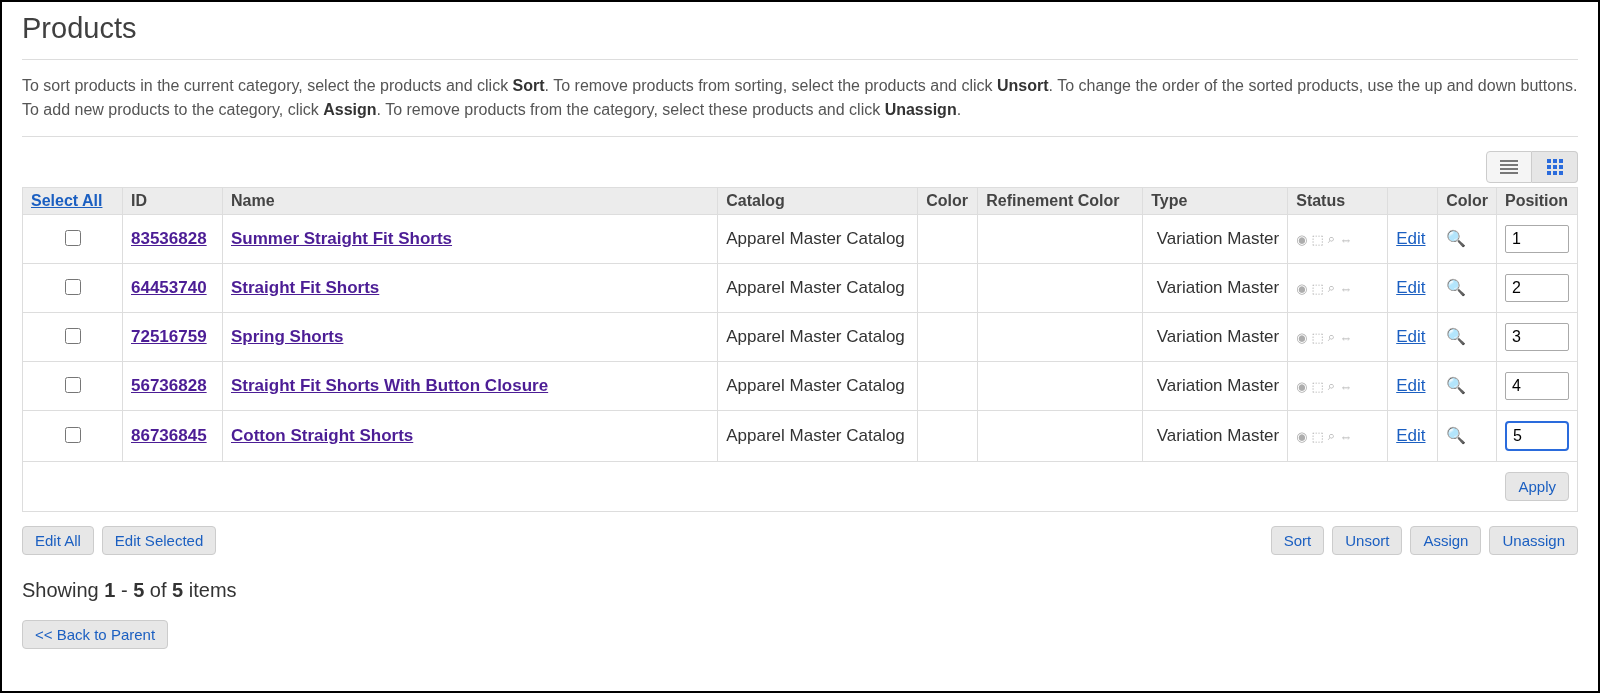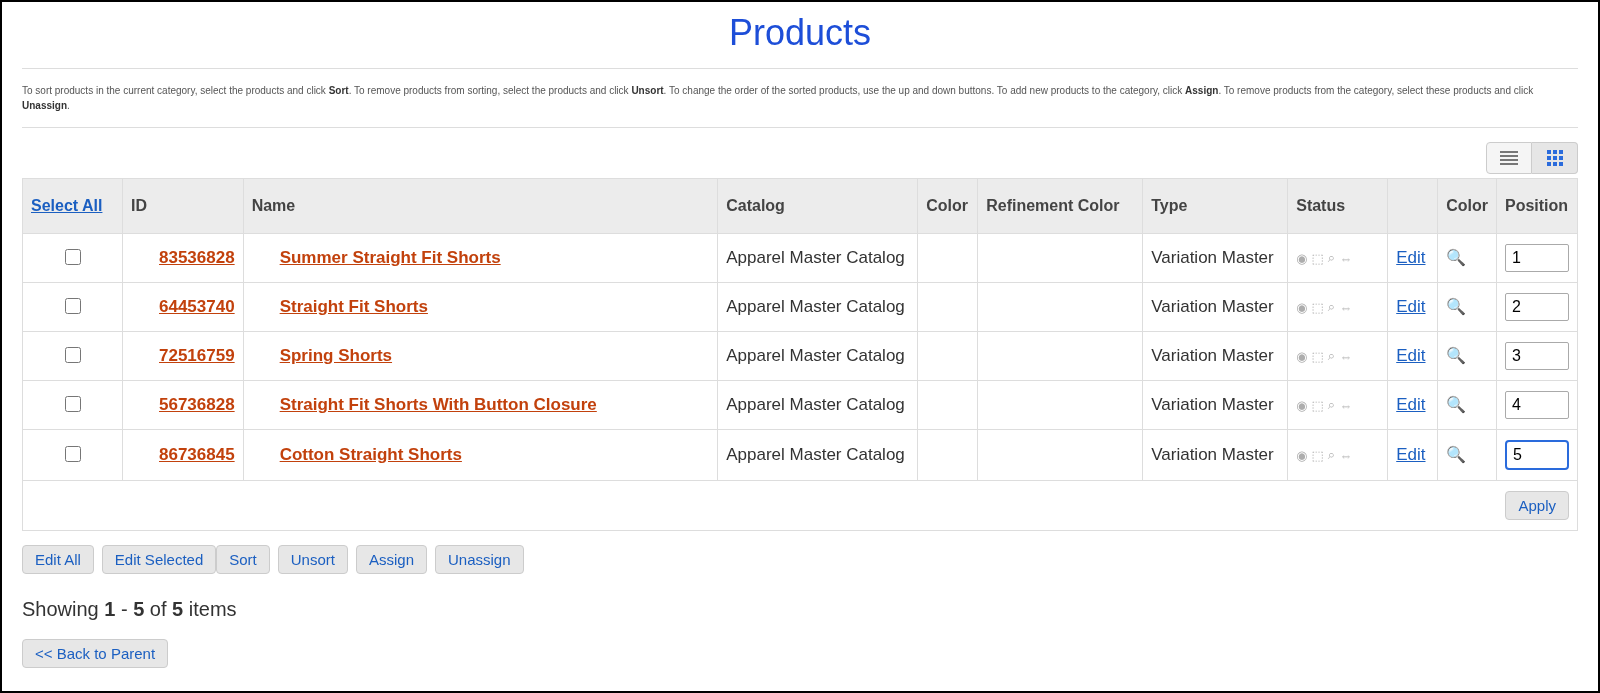--- a/index.html
+++ b/index.html
@@ -7,34 +7,33 @@
     margin: 0;
     font-family: -apple-system, BlinkMacSystemFont, "Segoe UI", Helvetica, Arial, sans-serif;
     font-size: 15px;
     color: #333;
     background: #fff;
     border: 2px solid #000;
     padding: 10px 20px 20px 20px;
     min-height: 693px;
   }
   h1.page-title {
-    color: #1d4ed8;
+    color: #404040;
     font-weight: 400;
-    font-size: 36px;
+    font-size: 29px;
     margin: 0 0 12px 0;
-    text-align: center;
   }
   hr.divider {
     border: none;
     border-top: 1px solid #ddd;
     margin: 14px 0;
   }
   .intro {
     color: #555;
-    font-size: 10px;
+    font-size: 16px;
     line-height: 1.5;
     margin: 10px 0 12px 0;
   }
   .intro b { font-weight: 600; color:#333; }
   .view-toggle {
     display: flex;
     justify-content: flex-end;
     margin: 6px 0 4px 0;
   }
   .view-btn {
@@ -56,45 +55,45 @@
   .grid-icon { display:grid; grid-template-columns:repeat(3,4px); grid-template-rows:repeat(3,4px); gap:2px; }
   .grid-icon span { background:#2a6bdc; }
   table.products {
     width: 100%;
     border-collapse: collapse;
     border: 1px solid #ddd;
   }
   table.products th {
     background: #ececec;
     text-align: left;
-    padding: 18px 8px;
+    padding: 4px 8px;
     font-weight: 600;
     color: #444;
     border: 1px solid #ddd;
     font-size: 16px;
   }
   table.products td {
     padding: 10px 8px;
     border: 1px solid #ddd;
     vertical-align: middle;
     font-size: 17px;
     background: #fff;
   }
   .col-check { width: 100px; text-align: center; }
   .col-id { width: 100px; }
   .col-name { }
   .col-catalog { width: 200px; }
   .col-color { width: 60px; }
   .col-refine { width: 165px; }
-  .col-type { width: 145px; }
+  .col-type { width: 145px; text-align: right; }
   .col-status { width: 100px; }
   .col-edit { width: 50px; }
   .col-view { width: 55px; }
   .col-position { width: 80px; }
-  a.link { color: #c2410c; text-decoration: underline; font-weight: 600; cursor: pointer; margin-left: 28px; }
+  a.link { color: #4c1d95; text-decoration: underline; font-weight: 600; cursor: pointer; }
   a.select-all-link { color: #1b5fc1; text-decoration: underline; font-weight: 600; cursor: pointer; font-size:16px; }
   a.edit-link { color: #1b5fc1; text-decoration: underline; font-weight: 400; cursor: pointer; }
   .status-icons { display:flex; gap:4px; align-items:center; color:#777;}
   .status-icons span { font-size:13px; opacity:.6; }
   .view-icon { font-size: 16px; }
   input.position-input {
     width: 64px;
     padding: 4px 6px;
     font-size: 16px;
     border: 1px solid #aaa;
@@ -110,23 +109,24 @@
     background: #e7e7e7;
     border: 1px solid #ccc;
     border-radius: 4px;
     padding: 5px 12px;
     font-size: 15px;
     color: #1b5fc1;
     cursor: pointer;
   }
   .action-bar {
     display: flex;
-    justify-content: flex-start;
+    justify-content: space-between;
     margin-top: 8px;
     padding: 6px 0;
+    gap: 24px;
   }
   .action-bar .left, .action-bar .right { display: flex; gap: 8px; }
   .showing { margin: 18px 0; color:#333; font-size:20px; }
   .showing b { font-weight:600; }
   .back-btn-wrap { margin-top: 14px; }
 </style>
 </head>
 <body>
 
 <h1 class="page-title">Products</h1>

